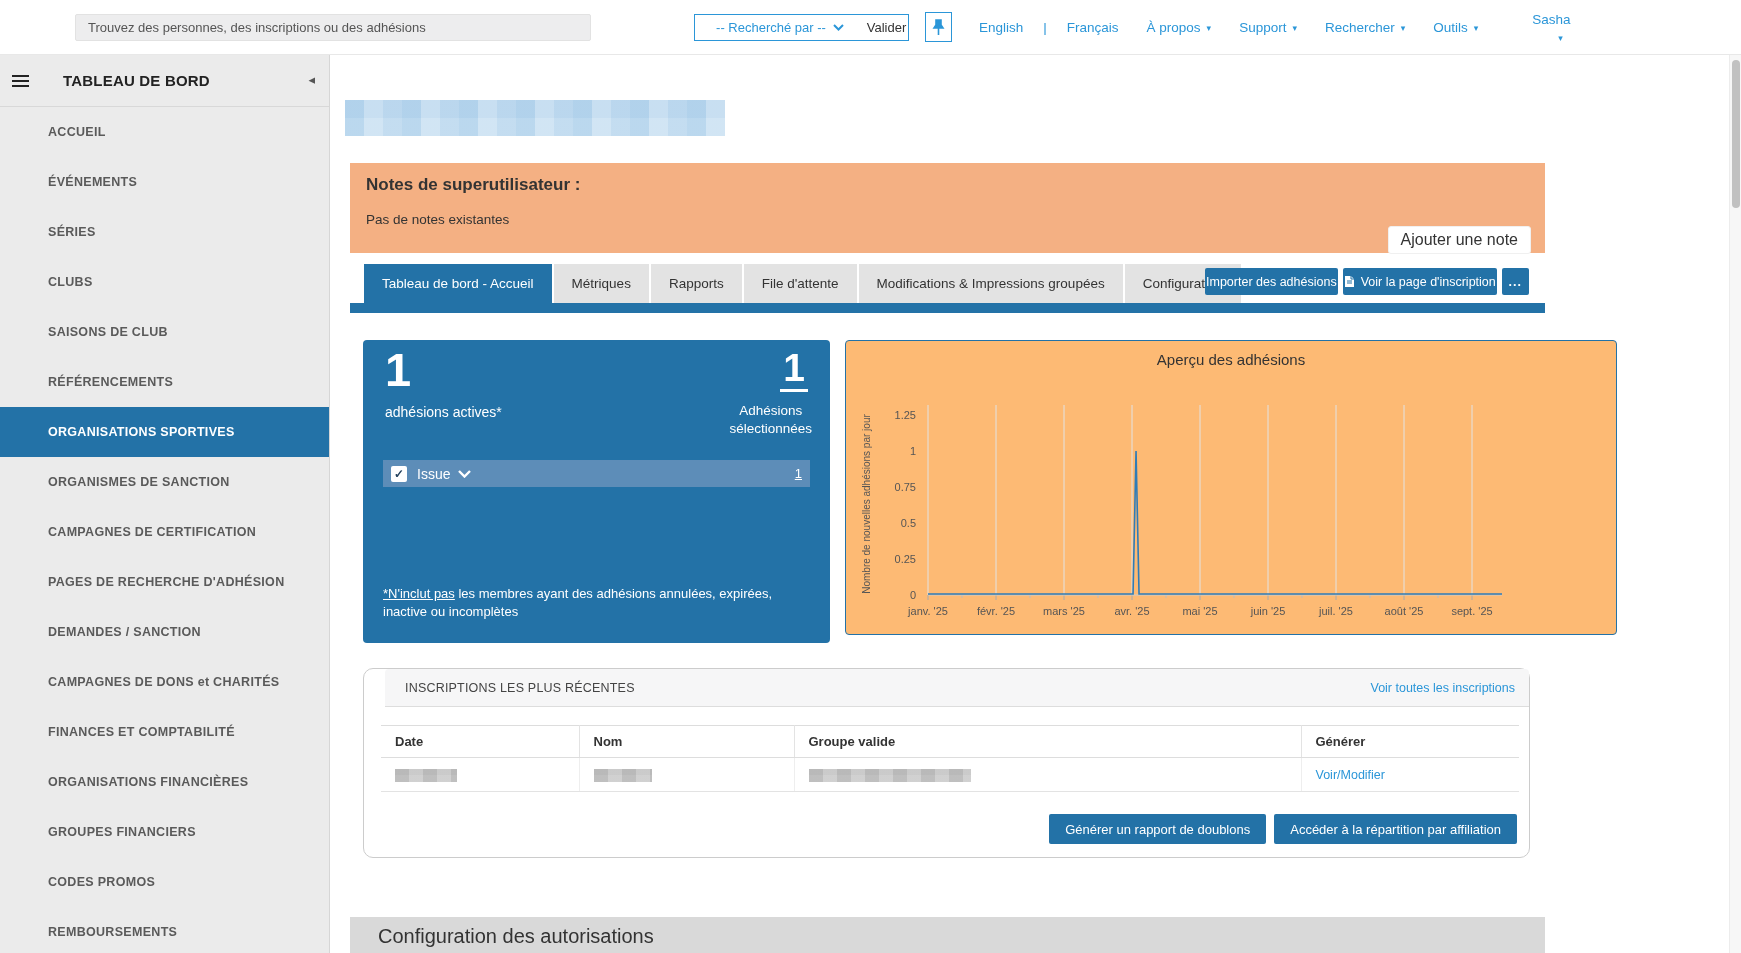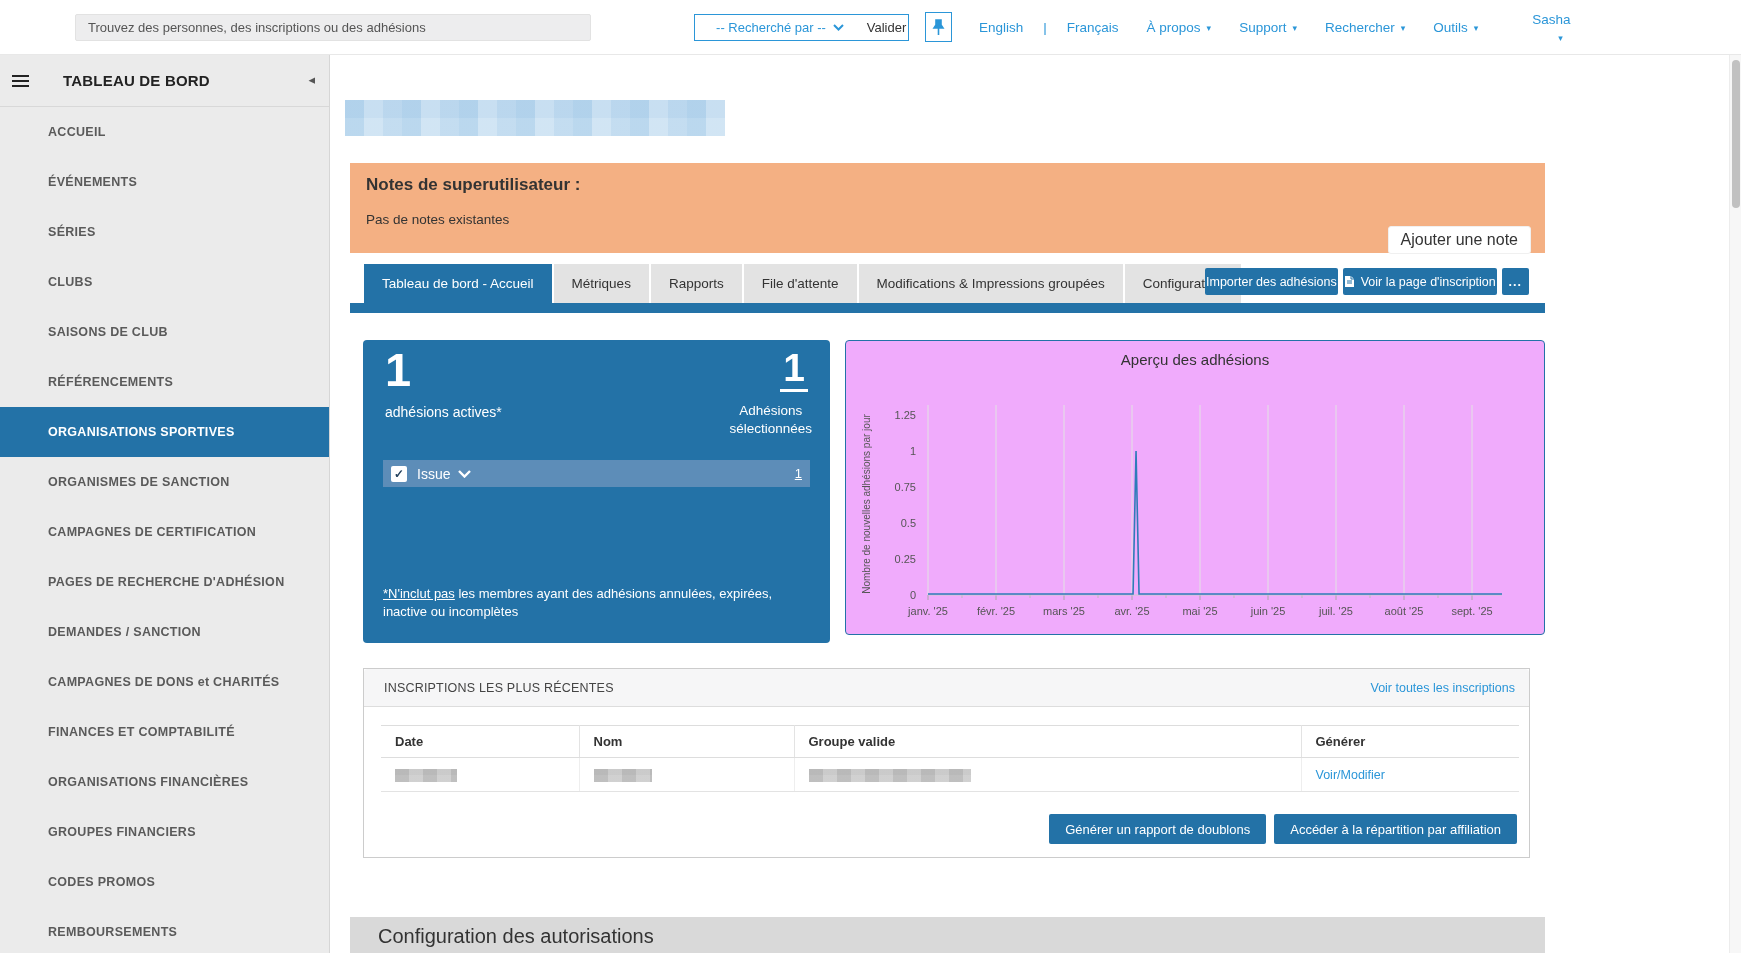--- a/index.html
+++ b/index.html
@@ -76,29 +76,29 @@
     background:#5d8db8; display:flex; align-items:center; padding:0 8px; }
   .issue-cb { width:16px; height:16px; background:#fff; border-radius:2px; display:flex;
     align-items:center; justify-content:center; font-size:12px; color:#25425e; font-weight:bold; cursor:pointer; }
   .issue-label { margin-left:10px; font-size:14px; }
   .issue-chevron { margin-left:8px; display:flex; align-items:center; cursor:pointer; }
   .issue-count { margin-left:auto; font-size:13px; text-decoration:underline; cursor:pointer; }
   .footnote { position:absolute; left:20px; top:245px; width:432px; font-size:13px; line-height:18px; }
   .footnote u { cursor:pointer; }
 
   
-  .chart-panel { position:absolute; left:845px; top:340px; width:700px; height:295px;
-    background:#f0abfc; border:1px solid #2372a7; border-radius:4px; }
+  .chart-panel { position:absolute; left:845px; top:340px; width:772px; height:295px;
+    background:#fdba74; border:1px solid #2372a7; border-radius:4px; }
   .chart-title { position:absolute; left:0; right:0; top:10px; text-align:center;
     font-size:15px; color:#333; }
   .chart-svg { position:absolute; left:10px; top:32px; }
 
   
   .recent { position:absolute; left:363px; top:668px; width:1167px; height:190px;
-    border:1px solid #ccc; border-radius:0; background:#fff; }
+    border:1px solid #ccc; border-radius:10px; background:#fff;padding-left:21px; }
   .recent-head { height:38px; background:#f6f6f7; border-bottom:1px solid #ddd;
     border-radius:4px 4px 0 0; display:flex; align-items:center; padding:0 14px 0 20px; }
   .recent-title { font-size:12.5px; color:#444; letter-spacing:.2px; }
   .recent-viewall { margin-left:auto; font-size:12.5px; color:#2b96d8; cursor:pointer; }
   .rtable { position:absolute; left:17px; top:56px; width:1138px; border-collapse:collapse; }
   .rtable th { border-top:1px solid #ddd; border-bottom:1px solid #ddd; border-right:1px solid #e3e3e3;
     height:32px; text-align:left; padding-left:14px; font-size:13px; color:#333; }
   .rtable th:last-child { border-right:none; }
   .rtable td { border-bottom:1px solid #e3e3e3; border-right:1px solid #eee;
     height:34px; padding-left:14px; font-size:12.5px; }

